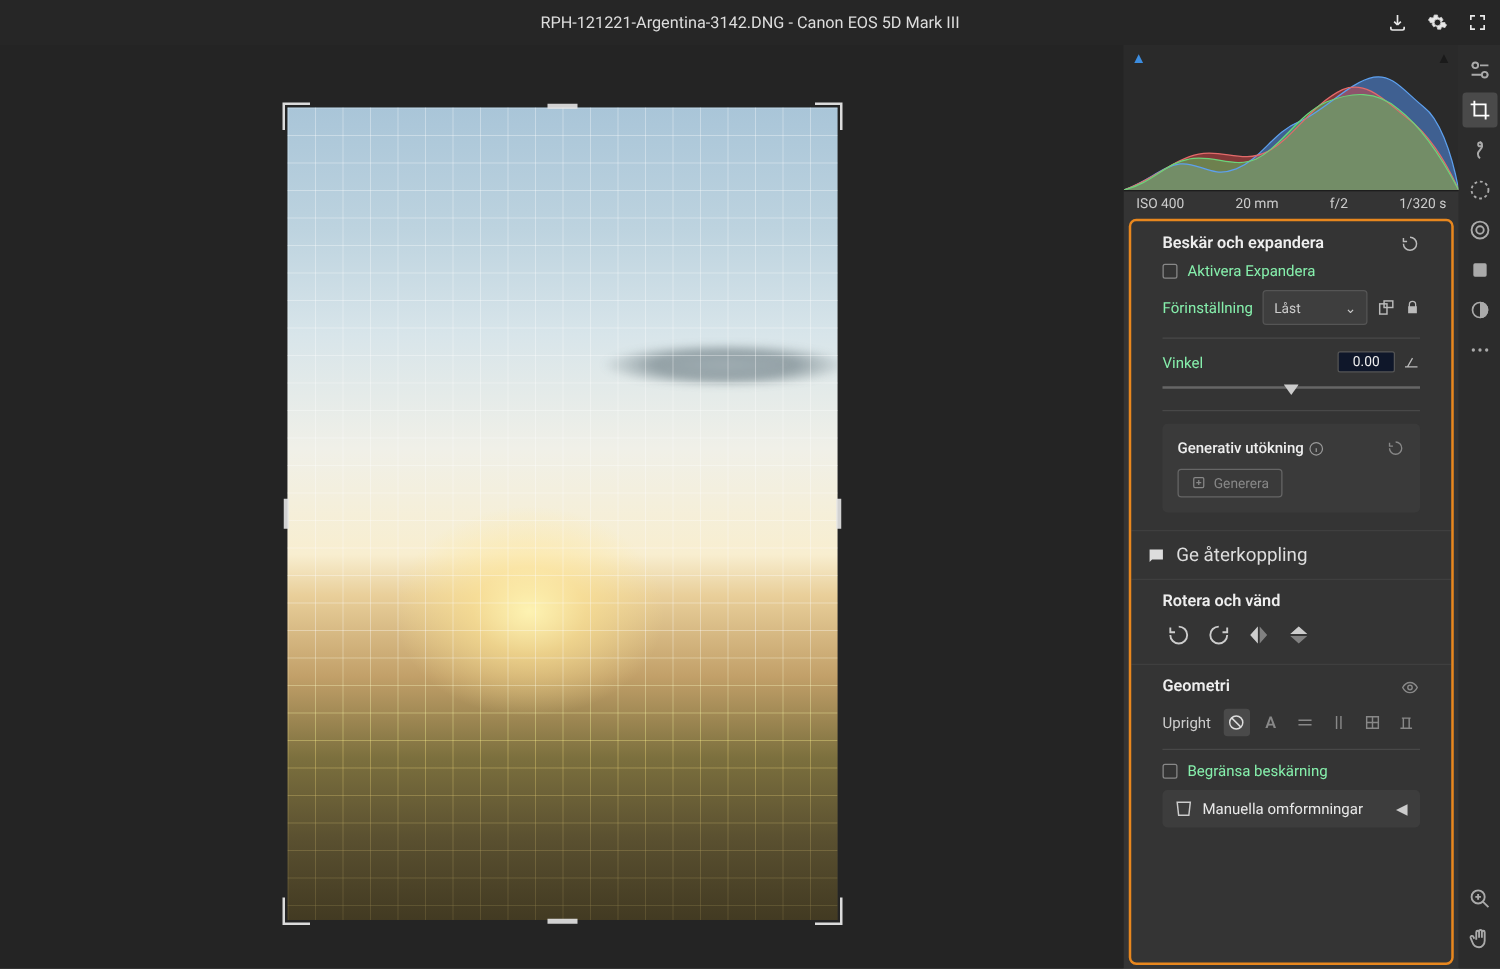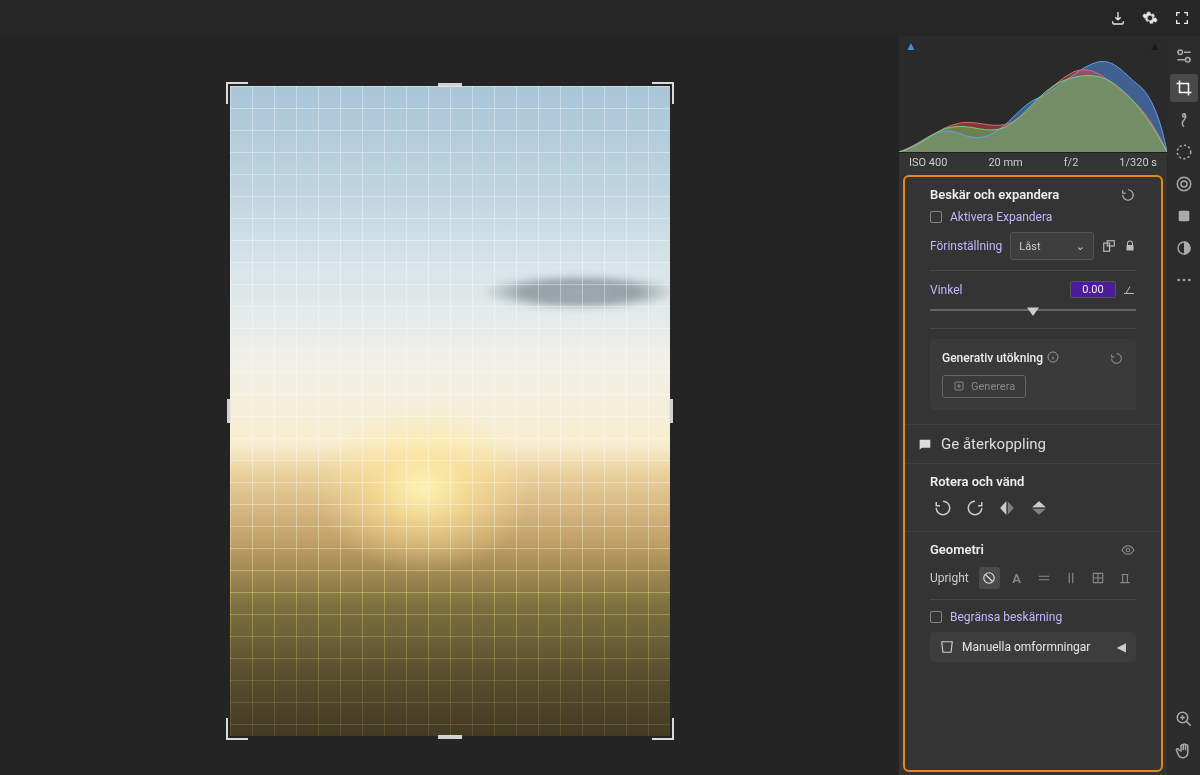--- a/index.html
+++ b/index.html
@@ -54,26 +54,26 @@
   .hist-tri-l { position:absolute; top:3px; left:6px; color:#3c8de0; font-size:12px;}
   .hist-tri-r { position:absolute; top:3px; right:6px; color:#1a1a1a; font-size:12px;}
   .hist-meta { display:flex; justify-content:space-between; padding:3px 10px 6px; font-size:11px; color:#ccc;}
   
   .highlight-wrap { border:2px solid #e8871e; border-radius:6px; margin:0 4px 4px 4px; height:597px; overflow-y:auto; scrollbar-width:none;}
   .highlight-wrap::-webkit-scrollbar{display:none;}
   .section { padding:10px 25px 14px; border-bottom:1px solid rgba(255,255,255,0.06);}
   .sec-head { display:flex; justify-content:space-between; align-items:center; margin-bottom:8px;}
   .sec-title { font-size:13px; font-weight:600; color:#eee;}
   .row { display:flex; align-items:center; gap:8px; margin-top:8px; font-size:12px; color:#ccc;}
-  .label-sm { font-size:12px; color:#c4b5fd; }
+  .label-sm { font-size:12px; color:#86efac; }
   .chk { width:12px; height:12px; border:1px solid #888; border-radius:2px; display:inline-block; flex-shrink:0;}
   .select { display:flex; justify-content:space-between; align-items:center; flex:1; height:28px; padding:0 8px; background:#3e3e3e; border:1px solid #555; border-radius:3px; font-size:11px; color:#ccc;}
   .slider-row { display:flex; flex-direction:column; gap:4px; margin-top:10px;}
   .slider-top { display:flex; justify-content:space-between; align-items:center;}
-  .num-box { width:46px; height:17px; background:#4c1d95; border:1px solid #555; color:#eee; font-size:11px; display:flex; align-items:center; justify-content:center; border-radius:2px;}
+  .num-box { width:46px; height:17px; background:#0f172a; border:1px solid #555; color:#eee; font-size:11px; display:flex; align-items:center; justify-content:center; border-radius:2px;}
   .track { position:relative; height:16px;}
   .rail { position:absolute; left:0; right:0; top:7px; height:2px; background:#666;}
   .handle { position:absolute; top:2px; left:50%; transform:translateX(-50%); width:12px; height:12px;}
   .handle:before{content:'';position:absolute;inset:0;background:#ccc;clip-path:polygon(50% 100%, 0 30%, 100% 30%);} 
   .gen-box { background:#3a3a3a; border-radius:4px; padding:12px;}
   .gen-btn { display:inline-flex; gap:6px; align-items:flex-start; padding:4px 10px; border:1px solid #666; border-radius:3px; color:#888; font-size:11px;}
   .feedback-row { display:flex; align-items:flex-end; gap:8px; padding:10px 12px; font-size:15px; color:#ddd; border-bottom:1px solid rgba(255,255,255,0.06);}
   .rot-icons { display:flex; gap:14px; margin-top:10px; padding-left:4px;}
   .upright-row { display:flex; align-items:center; gap:6px; margin-top:10px;}
   .upright-lbl { font-size:12px; color:#ccc; margin-right:4px;}
@@ -88,20 +88,21 @@
   .tbtn { width:28px; height:28px; display:flex; align-items:center; justify-content:center; color:#aaa; cursor:pointer; border-radius:3px;}
   .tbtn.active { background:#4a4a4a; color:#fff;}
   .tool-bottom { margin-top:auto; margin-bottom:10px; display:flex; flex-direction:column; gap:4px;}
   hr.divider { border:none; border-top:1px solid rgba(255,255,255,0.1); margin:10px 0;}
   svg{display:block;}
 </style>
 </head>
 <body>
 
 <div class="topbar">
+  <div class="title">RPH-121221-Argentina-3142.DNG  -  Canon EOS 5D Mark III</div>
   <div class="topbar-right">
     <div class="icon-btn">
       <svg width="16" height="16" viewBox="0 0 24 24" stroke="currentColor" fill="none" stroke-width="2">
           <path d="M12 3v12m0 0l-4-4m4 4l4-4"></path>
           <path d="M4 17v2a2 2 0 002 2h12a2 2 0 002-2v-2"></path>
         </svg>
     </div>
     <div class="icon-btn">
       <svg width="16" height="16" viewBox="0 0 24 24" fill="currentColor">
           <path d="M12 8a4 4 0 100 8 4 4 0 000-8zm9 4a7 7 0 01-.1 1.2l2 1.6-2 3.4-2.4-.9a7 7 0 01-2 .1l-.4 2.6h-4l-.4-2.6a7 7 0 01-2-1.1l-2.4.9-2-3.4 2-1.6A7 7 0 013 12a7 7 0 01.1-1.2l-2-1.6 2-3.4 2.4.9a7 7 0 012-1.1L8 3h4l.4 2.6a7 7 0 012 1.1l2.4-.9 2 3.4-2 1.6c.1.4.2.8.2 1.2z"></path>
@@ -201,21 +202,21 @@
         </div>
         <div class="track">
           <div class="rail"></div>
             <div class="handle"></div>
         </div>
       </div>
       <hr class="divider">
 
       <div class="gen-box">
         <div class="sec-head" style="margin-bottom:10px">
-          <div style="display:flex;gap:4px;align-items:flex-start">
+          <div style="display:flex;gap:4px;align-items:flex-end">
             <span class="sec-title" style="font-size:12px;font-weight:500">Generativ utökning</span>
             <span style="color:#999">
               <svg width="12" height="12" viewBox="0 0 24 24" fill="none" stroke="currentColor" stroke-width="2">
                   <circle cx="12" cy="12" r="10"></circle>
                   <path d="M12 8h.01M11 12h1v5"></path>
                 </svg>
             </span>
           </div>
           <div>
             <svg width="15" height="13" viewBox="0 0 24 24" fill="none" stroke="#888" stroke-width="2">

